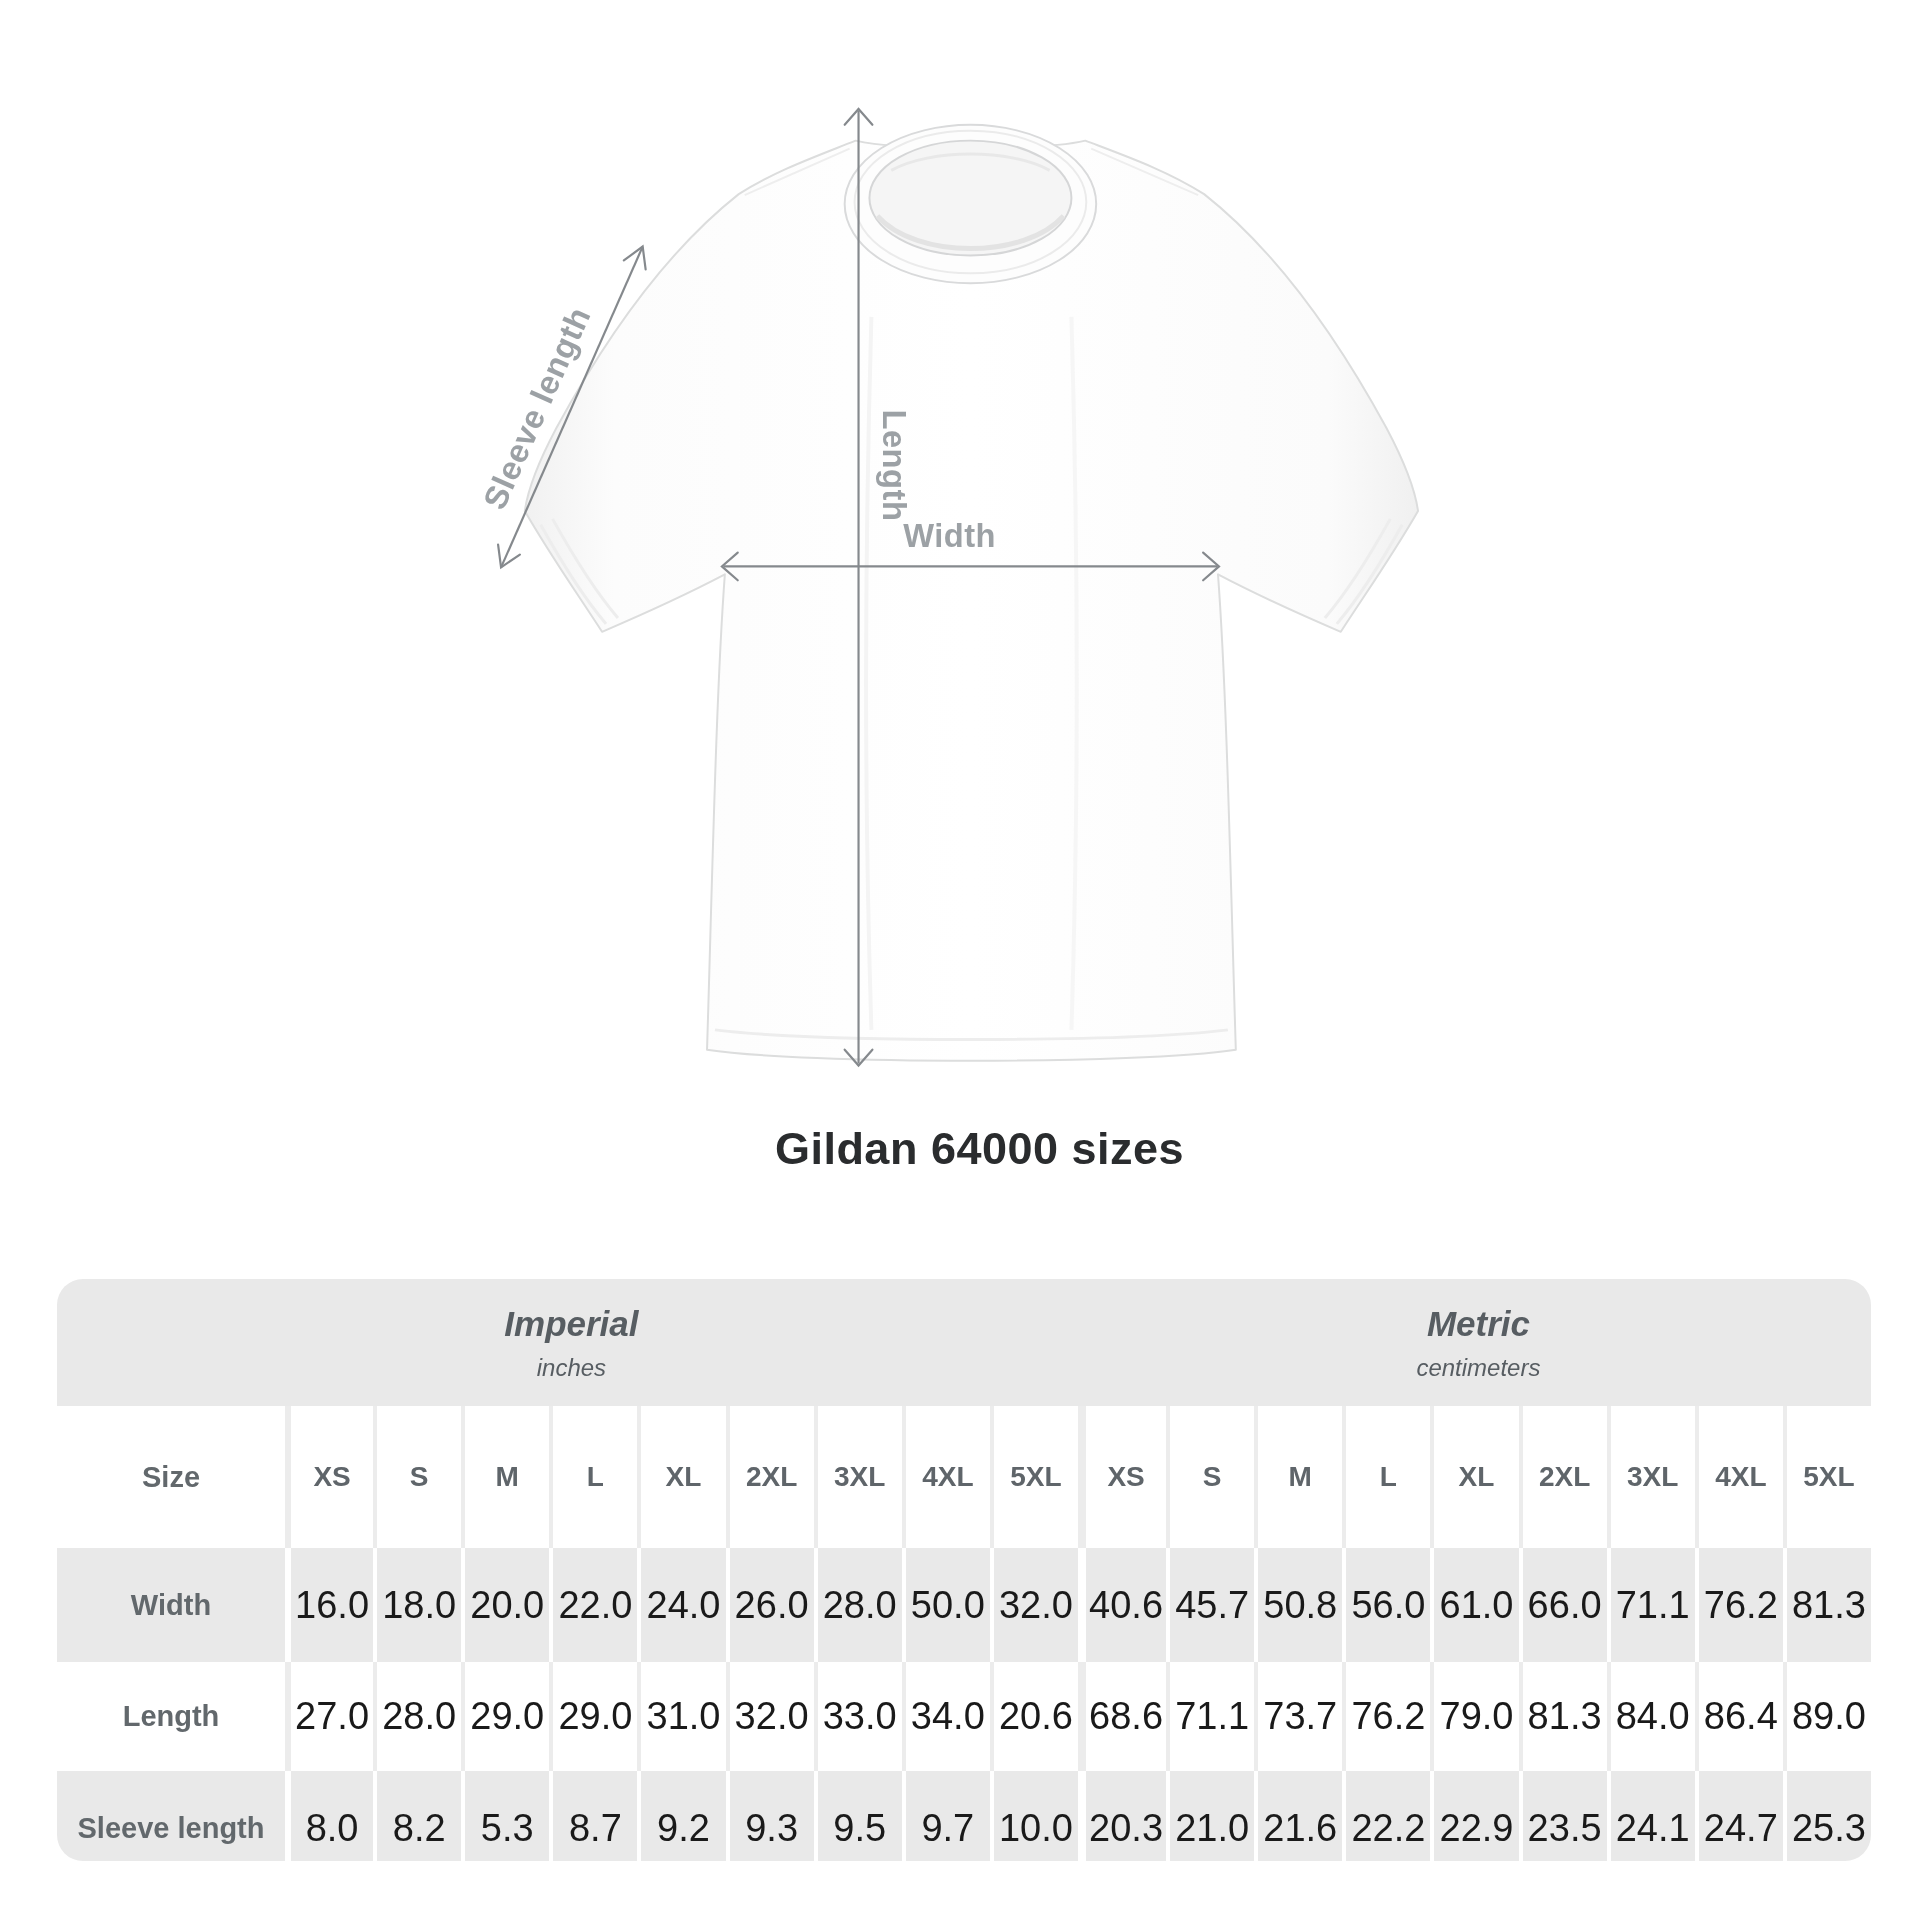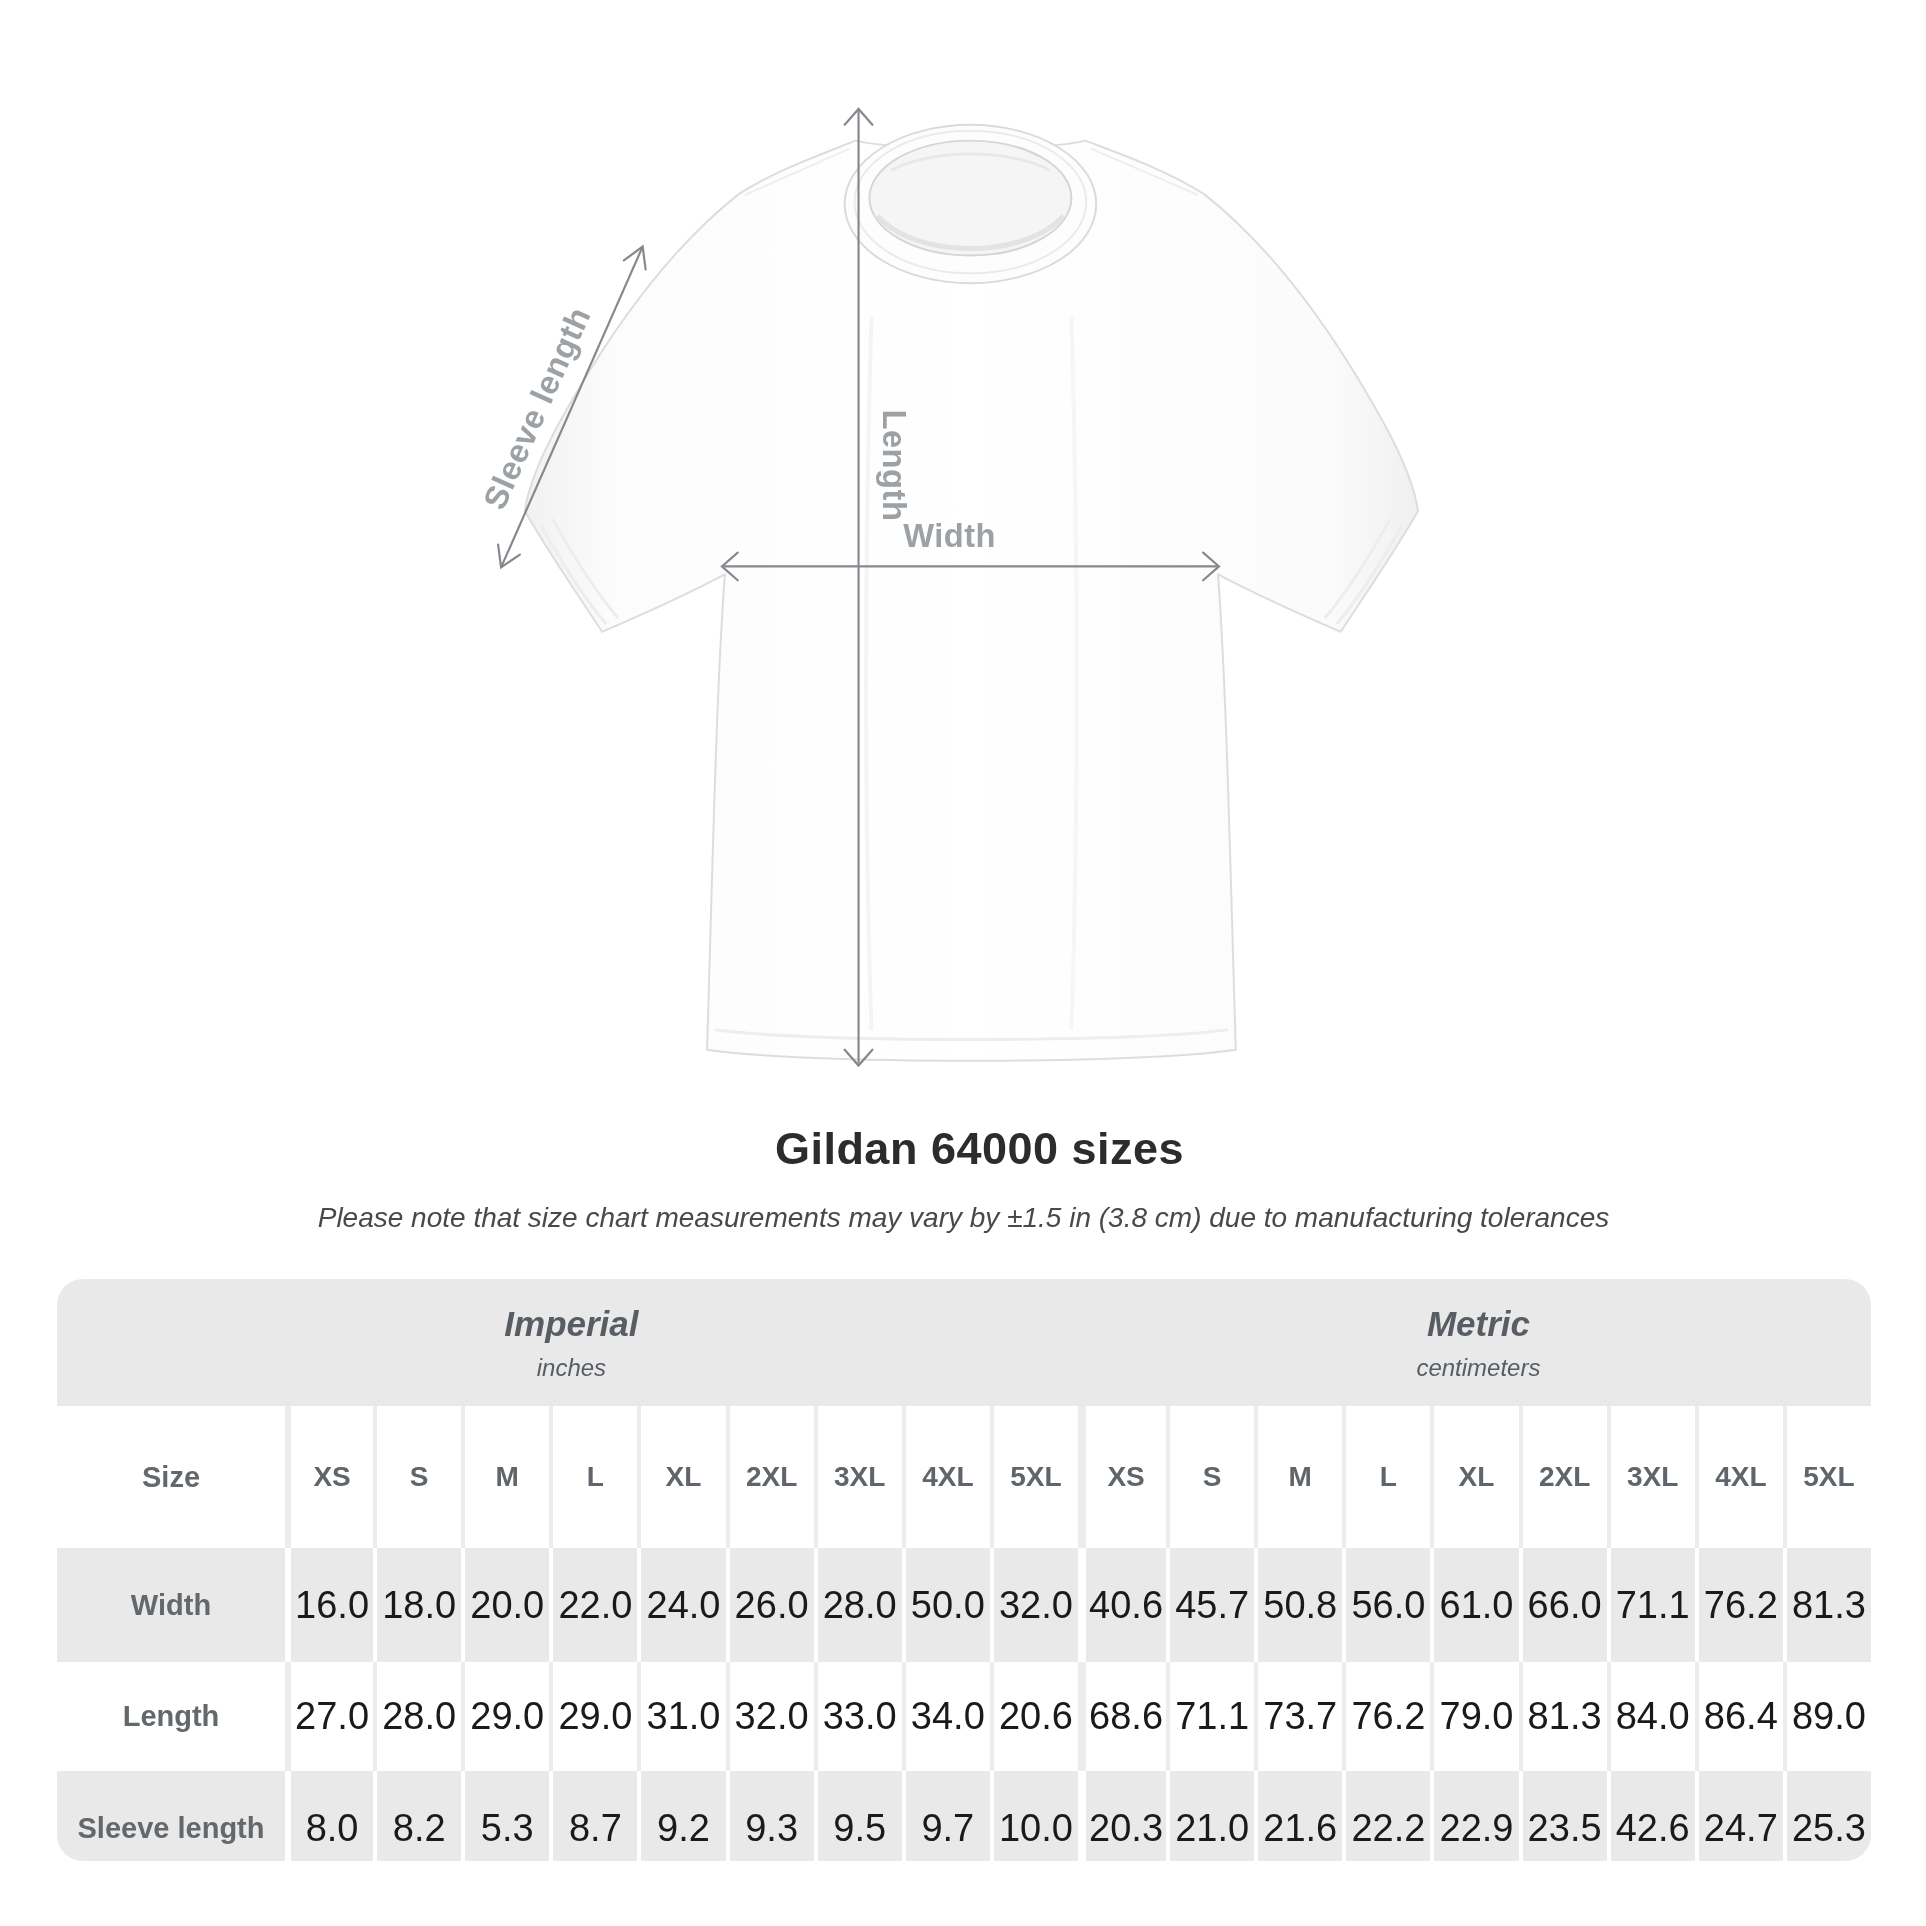--- a/index.html
+++ b/index.html
@@ -122,21 +122,20 @@
 
     <g>
       <path class="ann-line" d="M 506 573 L 649 249"></path>
       <path class="ann-line" stroke-linecap="round" d="M 652 272 L 649 249 L 630 263"></path>
       <path class="ann-line" stroke-linecap="round" d="M 525 560 L 506 573 L 503 550"></path>
     </g>
     <text class="ann-text" transform="translate(542 412) rotate(-66)" text-anchor="middle" dy="0.35em">Sleeve length</text>
   </svg>
 
   <div class="page-title">Gildan 64000 sizes</div>
-  <div class="page-note">Please note that size chart measurements may vary by ±1.5 in (3.8 cm) due to manufacturing tolerances</div>
 
   <div class="size-table">
 
     <div class="tr r-head">
       <div class="group">
         <div class="group-label">Imperial</div>
         <div class="group-sub">inches</div>
       </div>
       <div class="group">
         <div class="group-label">Metric</div>
@@ -220,20 +219,20 @@
       <div class="td val">9.3</div>
       <div class="td val">9.5</div>
       <div class="td val">9.7</div>
       <div class="td val">10.0</div>
       <div class="td val m0">20.3</div>
       <div class="td val">21.0</div>
       <div class="td val">21.6</div>
       <div class="td val">22.2</div>
       <div class="td val">22.9</div>
       <div class="td val">23.5</div>
-      <div class="td val">42.6</div>
+      <div class="td val">24.1</div>
       <div class="td val">24.7</div>
       <div class="td val">25.3</div>
     </div>
 
   </div>
 </div>
 
 
 </body></html>

